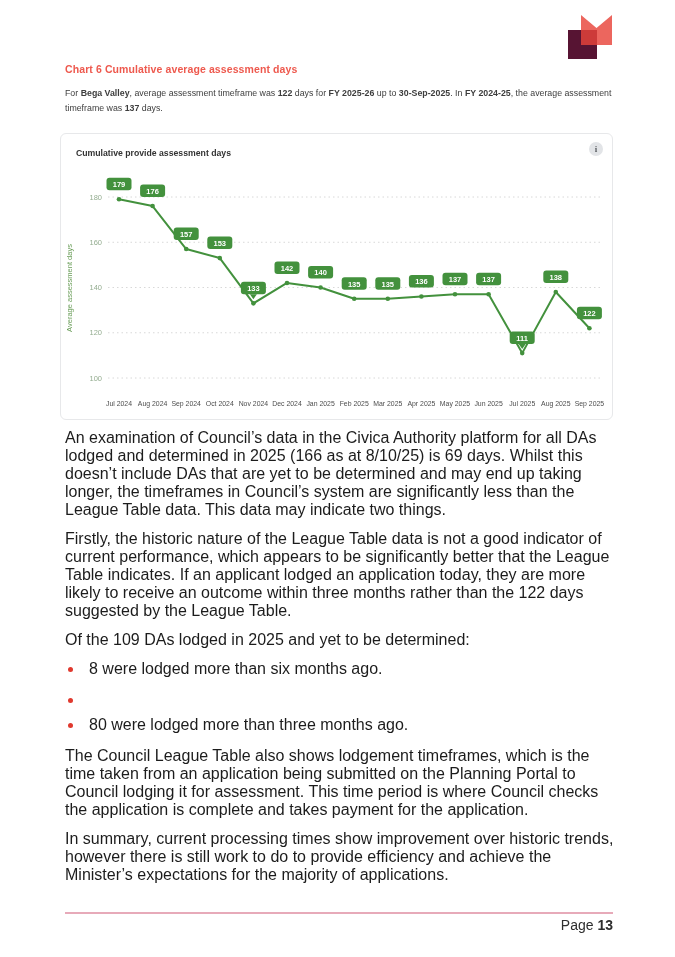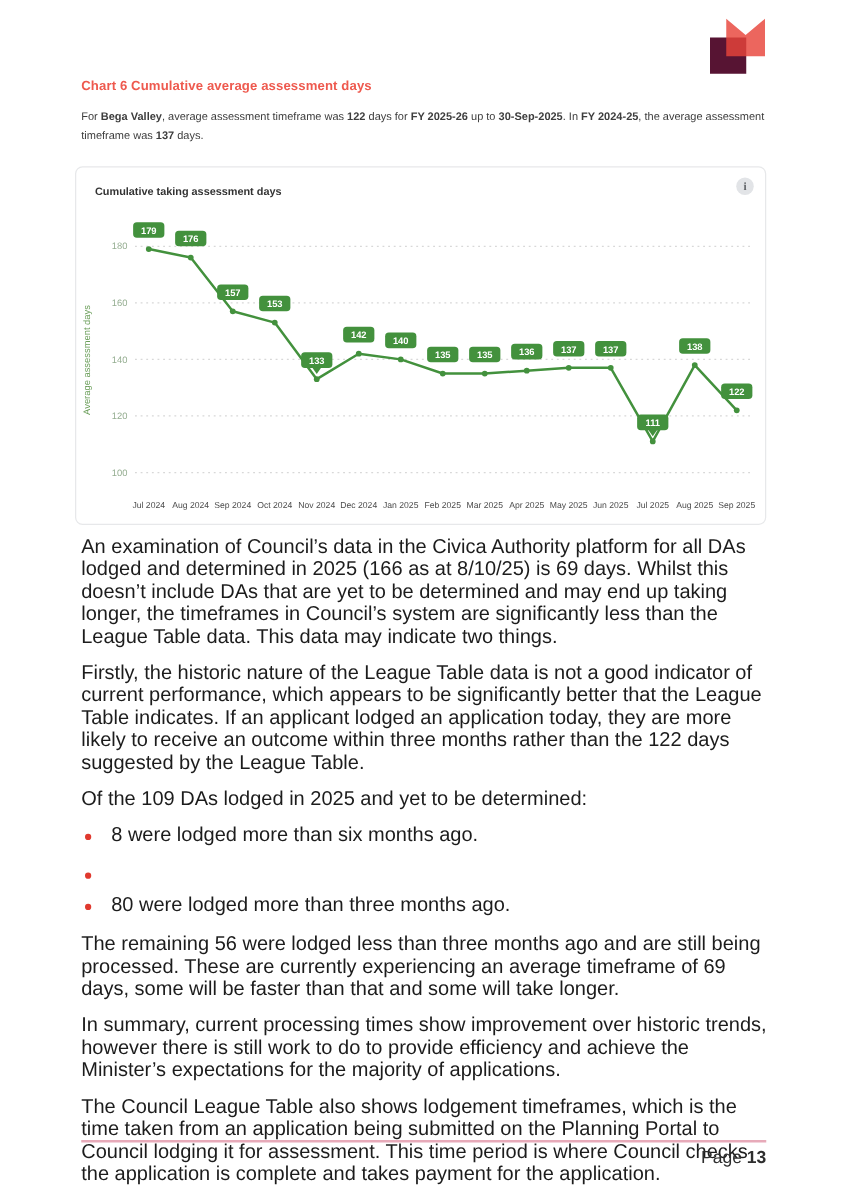--- a/index.html
+++ b/index.html
@@ -56,21 +56,21 @@
     <path id="logo-red" d="M15 2 L30.5 15 L46 2 L46 32 L15 32 Z" fill-opacity="0.82" fill="#e8443b"></path>
   </svg>
 </div>
 
 <div class="heading">Chart 6 Cumulative average assessment days</div>
 
 <p class="intro"><span>For </span><span class="b">Bega Valley</span><span>, average assessment timeframe was </span><span class="b">122</span><span> days for </span><span class="b">FY 2025-26</span><span> up to </span><span class="b">30-Sep-2025</span><span>. In </span><span class="b">FY 2024-25</span><span>, the average assessment timeframe was </span><span class="b">137</span><span> days.</span></p>
 
 <div class="chart-card">
   <div class="chart-header">
-    <span class="chart-title">Cumulative taking assessment days</span>
+    <span class="chart-title">Cumulative provide assessment days</span>
     <span class="info-icon">i</span>
   </div>
   <div class="chart-svg-wrap">
     <svg id="chart-svg" width="549" height="246" viewBox="0 0 549 246">
         <line x1="46" y1="208" x2="540" y2="208" stroke="#d8d8d8" stroke-width="1" stroke-dasharray="1.5,3"></line>
         <text x="40" y="210.5" text-anchor="end" font-size="7.5" fill="#94ad90" font-family="Liberation Sans, sans-serif">100</text>
         <line x1="46" y1="162.75" x2="540" y2="162.75" stroke="#d8d8d8" stroke-width="1" stroke-dasharray="1.5,3"></line>
         <text x="40" y="165.25" text-anchor="end" font-size="7.5" fill="#94ad90" font-family="Liberation Sans, sans-serif">120</text>
         <line x1="46" y1="117.5" x2="540" y2="117.5" stroke="#d8d8d8" stroke-width="1" stroke-dasharray="1.5,3"></line>
         <text x="40" y="120" text-anchor="end" font-size="7.5" fill="#94ad90" font-family="Liberation Sans, sans-serif">140</text>
@@ -156,22 +156,21 @@
         <span>8 were lodged more than six months ago.</span>
       </li>
     <li>
         <span class="bullet-dot"></span>
       </li>
     <li>
         <span class="bullet-dot"></span>
         <span>80 were lodged more than three months ago.</span>
       </li>
   </ul>
-  <p>The remaining 56 were lodged less than three months ago and are still being processed. These are currently experiencing an average timeframe of 69 days, some will be faster than that and some will take longer.</p>
+  <p>The Council League Table also shows lodgement timeframes, which is the time taken from an application being submitted on the Planning Portal to Council lodging it for assessment. This time period is where Council checks the application is complete and takes payment for the application.</p>
   <p>In summary, current processing times show improvement over historic trends, however there is still work to do to provide efficiency and achieve the Minister’s expectations for the majority of applications.</p>
-  <p>The Council League Table also shows lodgement timeframes, which is the time taken from an application being submitted on the Planning Portal to Council lodging it for assessment. This time period is where Council checks the application is complete and takes payment for the application.</p>
 </div>
 
 <div class="footer-line"></div>
 <div class="footer-page">
   <span>Page</span>
   <span class="b">13</span>
 </div>
 
 </body></html>

